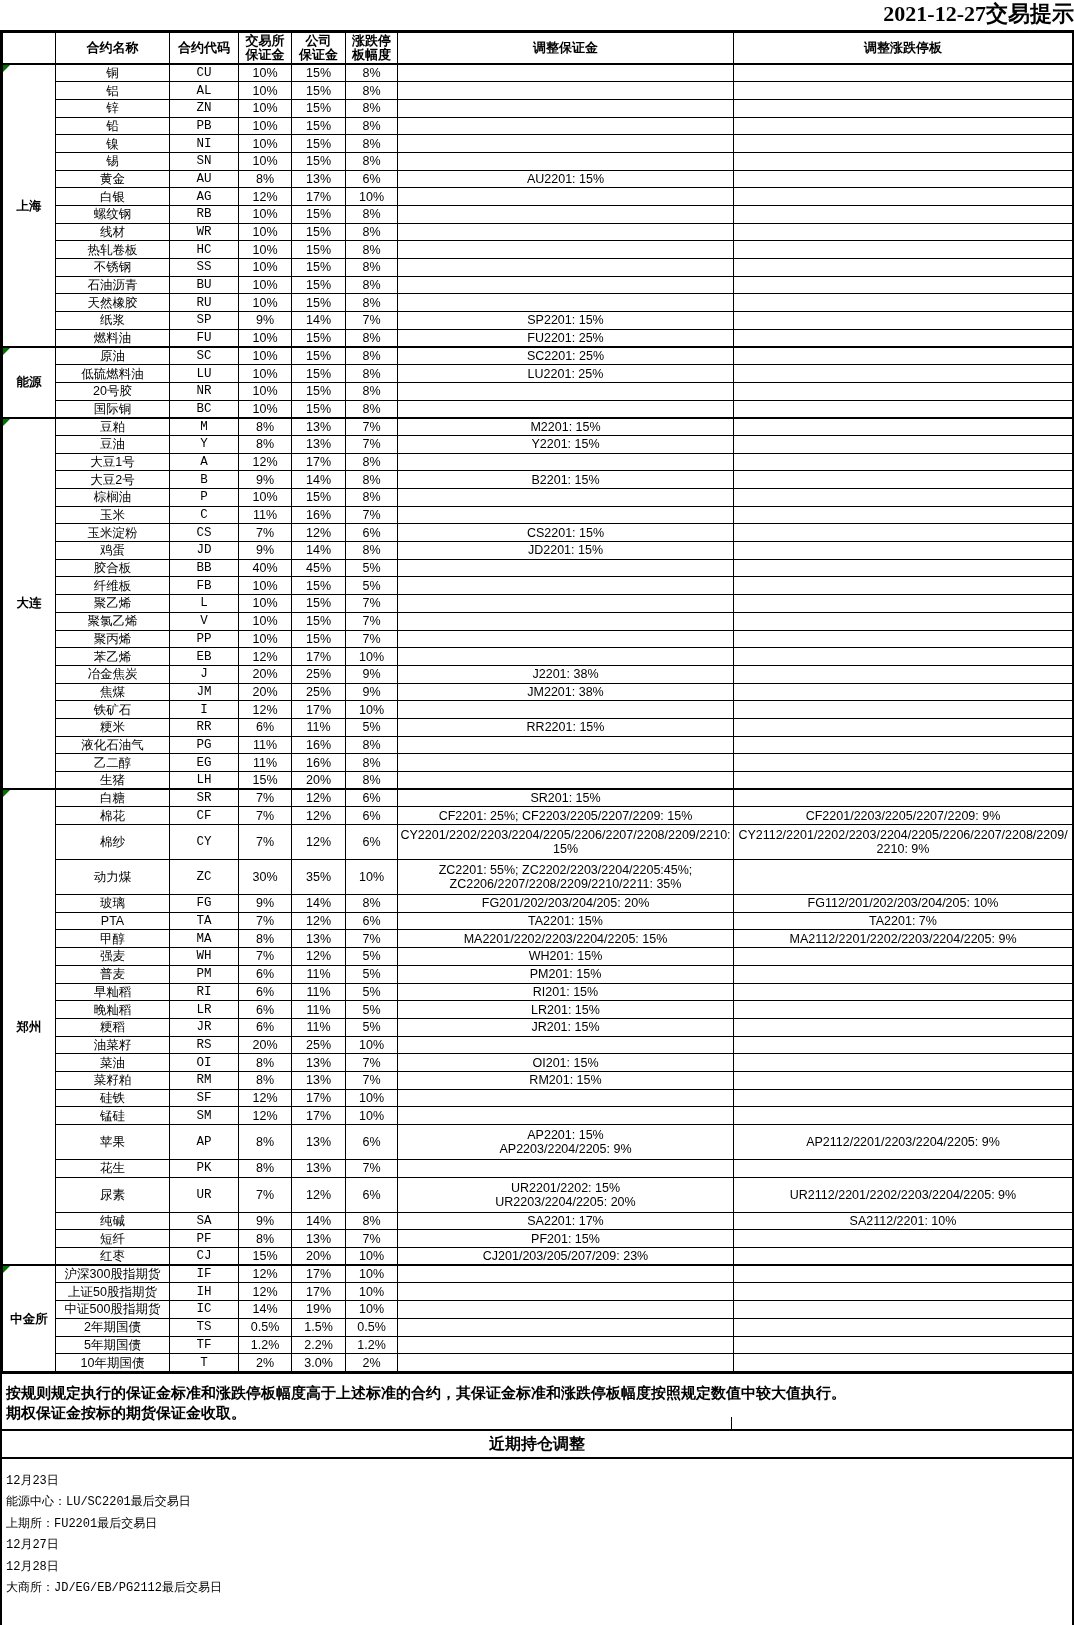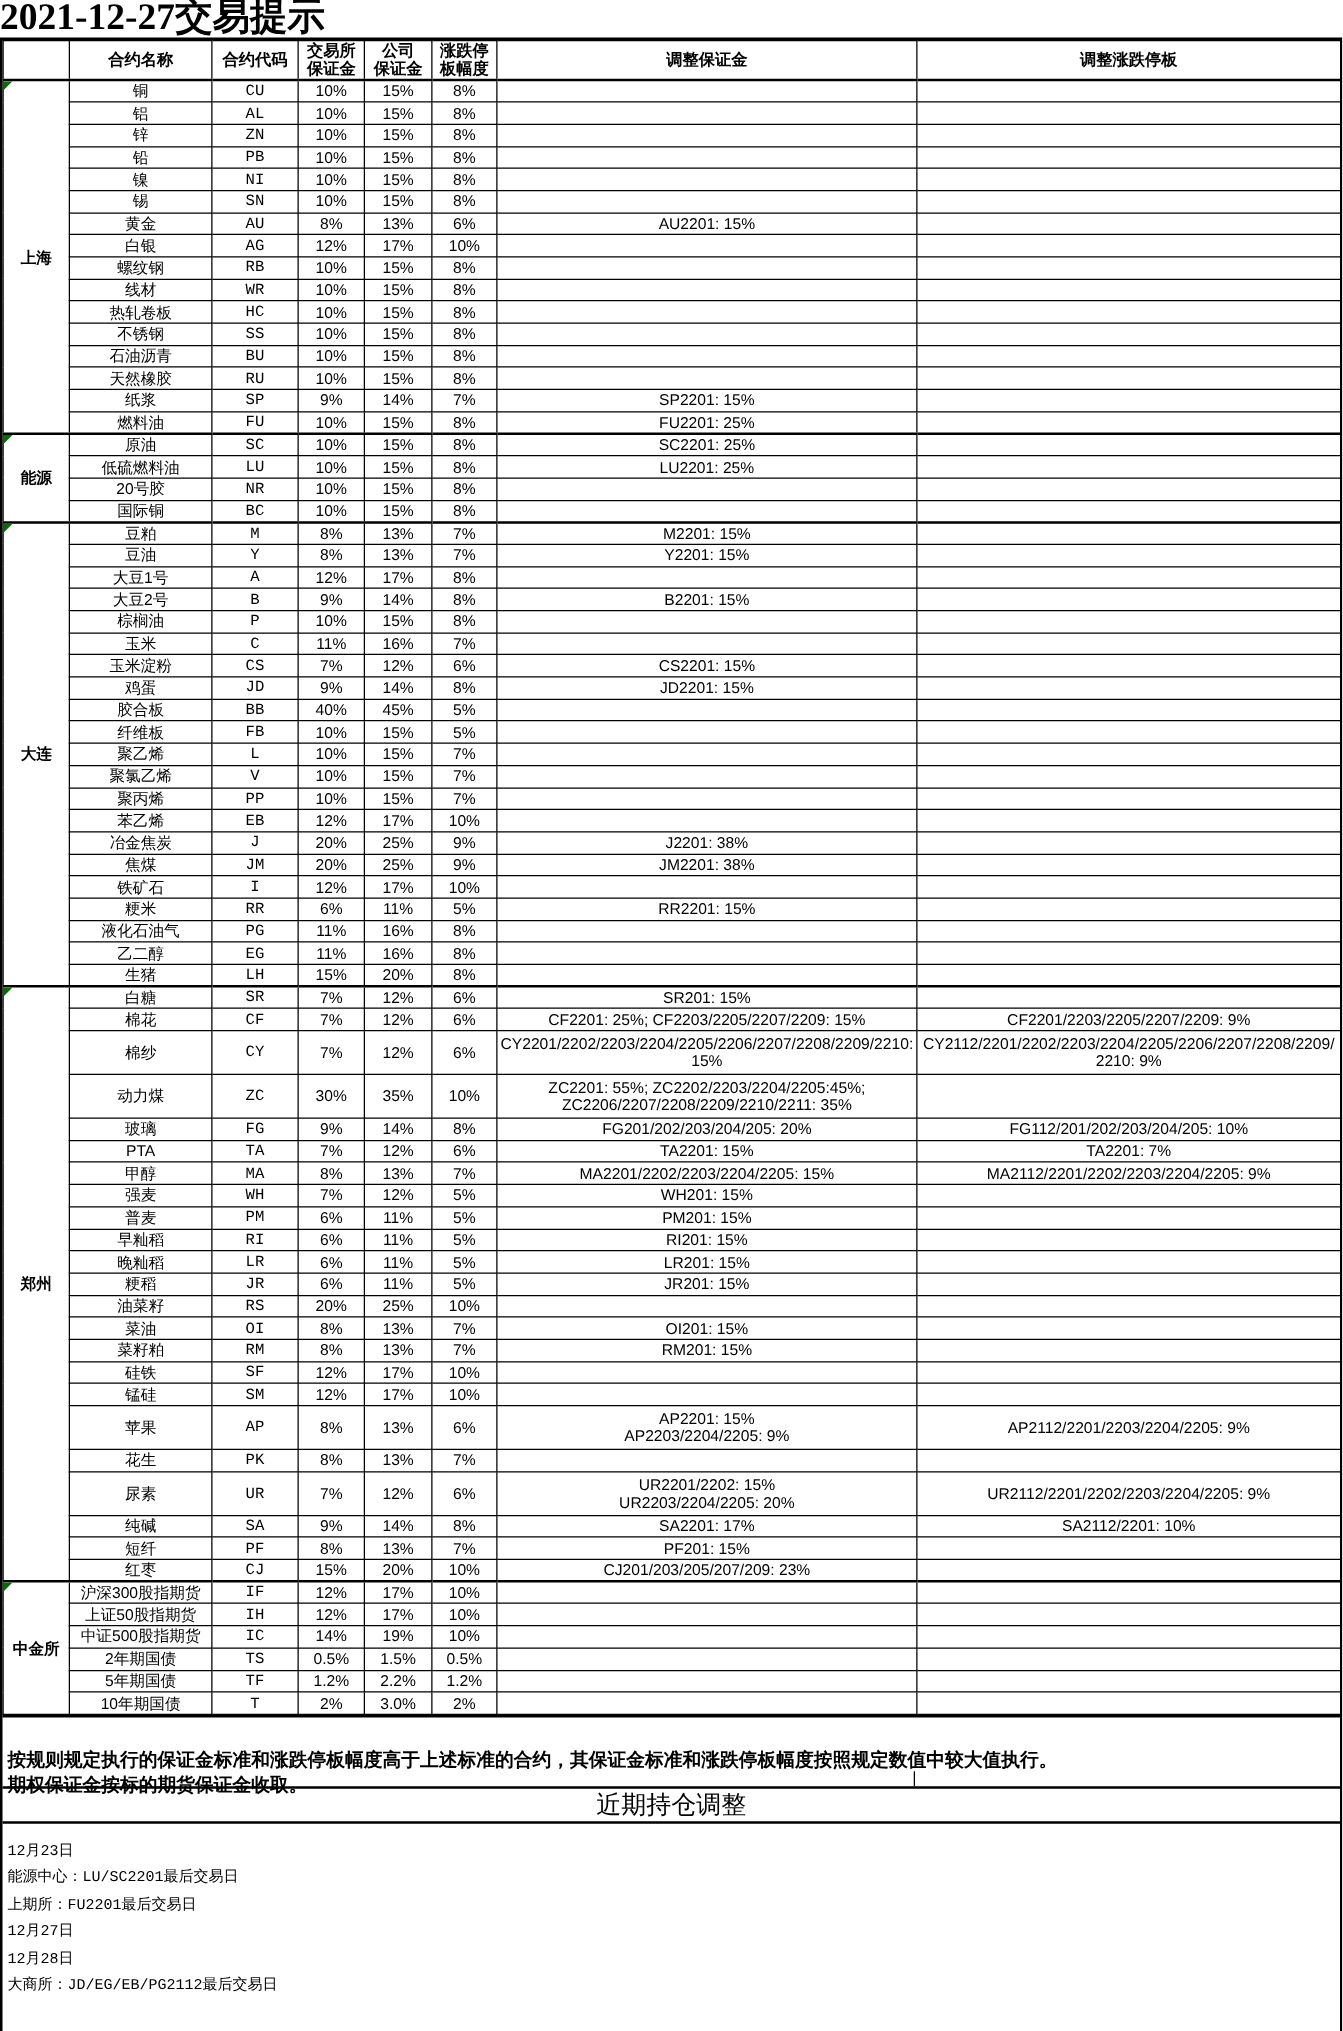--- a/index.html
+++ b/index.html
@@ -1,42 +1,42 @@
 <!DOCTYPE html>
 <html><head>
 <meta charset="utf-8">
 <style>
   html,body{margin:0;padding:0;background:#fff;color:#000;
     font-family:"Liberation Sans","DejaVu Sans",sans-serif;}
   .sheet{position:relative;width:1074px;height:1625px;background:#fff;overflow:hidden;}
-  .title-bar{height:30px;line-height:28px;text-align:left;
+  .title-bar{height:30px;line-height:28px;text-align:right;
     font-family:"Liberation Serif","DejaVu Serif",serif;
-    font-weight:bold;font-size:30px;}
+    font-weight:bold;font-size:22px;}
   .box{border:2px solid #000;width:1070px;}
   table.margin-table{border-collapse:collapse;table-layout:fixed;width:1070px;}
   table.margin-table td{border:1px solid #000;text-align:center;vertical-align:middle;
     padding:1px 2px;overflow:hidden;white-space:pre-line;line-height:14px;
     font-size:12.5px;overflow-wrap:break-word;}
   table.margin-table tr{height:17.7px;}
   table.margin-table tr.tall{height:35px;}
   table.margin-table tr.hdr{height:30px;}
   table.margin-table tr.hdr td{font-weight:bold;font-size:13px;line-height:14px;text-align:center;}
   td.group{font-weight:bold;font-size:14px;position:relative;}
   td.c-name{font-size:13px;}
   td.c-code{font-family:"Liberation Mono","DejaVu Sans Mono",monospace;font-size:12px;}
   td.c-exch_margin,td.c-co_margin,td.c-limit{font-size:12.5px;}
   tr.group-start td{border-top:2px solid #000;}
   .corner-flag{position:absolute;top:0;left:0;width:0;height:0;
     border-top:7px solid #007000;border-right:7px solid transparent;}
   .notes-block{position:relative;border-top:2px solid #000;height:57px;
-    padding:25px 0 0 4px;box-sizing:border-box;}
+    padding:9px 0 0 4px;box-sizing:border-box;}
   .notes-block .note-line{font-weight:bold;font-size:15px;line-height:20px;}
   .notes-divider{position:absolute;left:729px;bottom:0;width:1px;height:12px;background:#000;}
   .section2-bar{border-top:2px solid #000;border-bottom:2px solid #000;height:26px;
-    line-height:26px;text-align:center;font-weight:normal;font-size:20px;}
+    line-height:26px;text-align:center;font-weight:bold;font-size:16px;}
   .schedule-block{height:166px;padding:12px 0 0 4px;box-sizing:border-box;}
   .schedule-line{font-size:12px;line-height:21.5px;
     font-family:"Liberation Mono","DejaVu Sans Mono",monospace;}
 </style>
 </head>
 <body>
 
 <div class="sheet">
 
   <div class="title-bar">2021-12-27交易提示</div>

